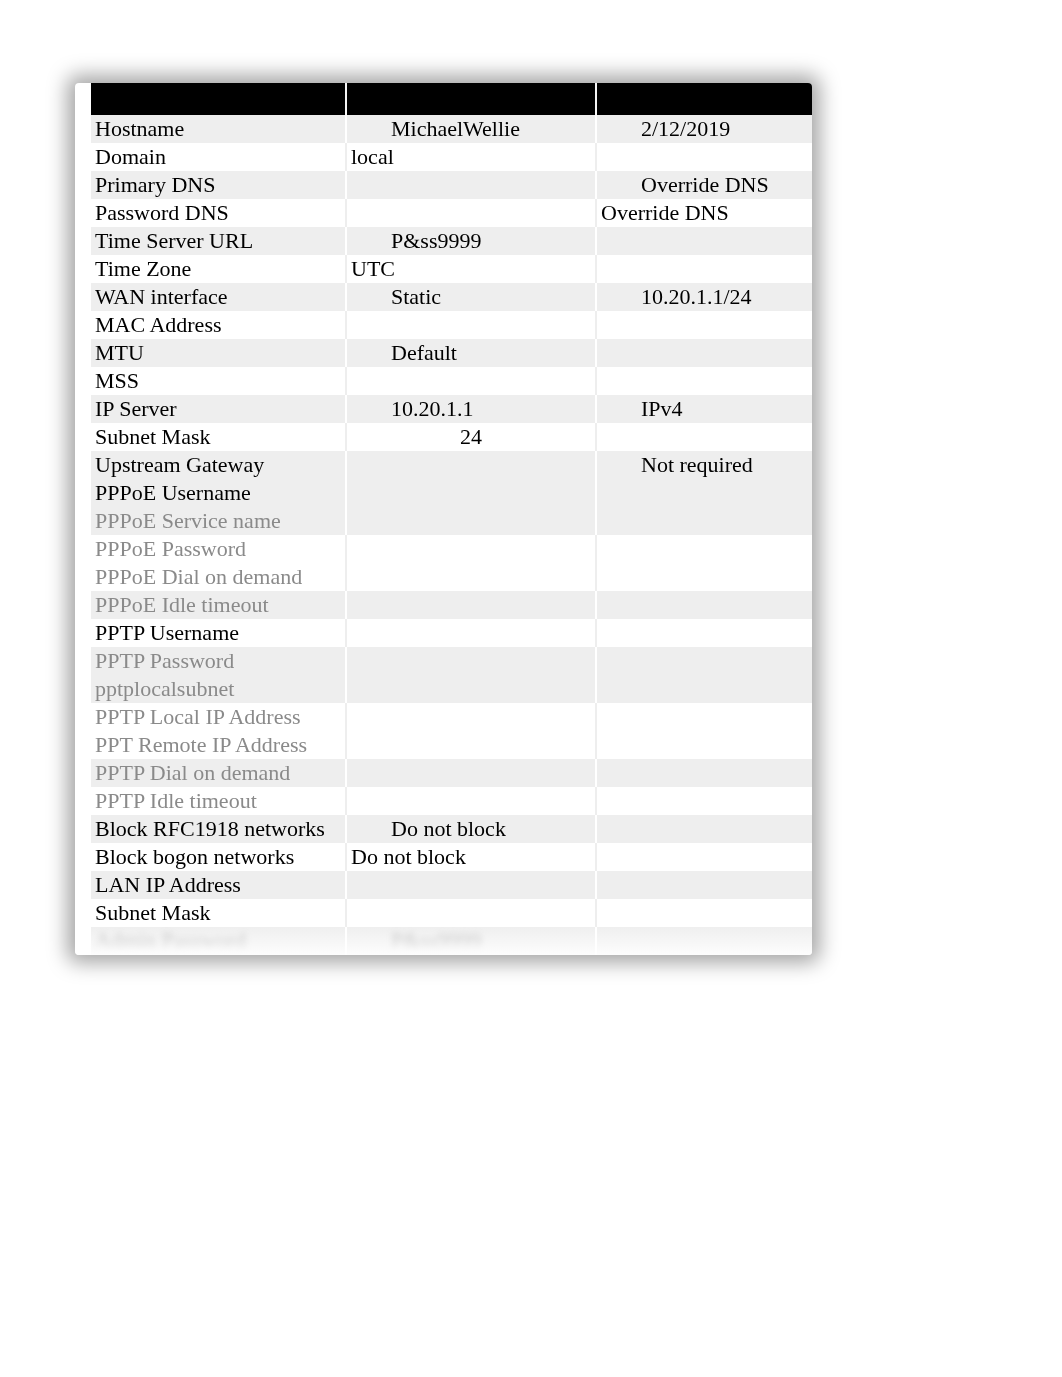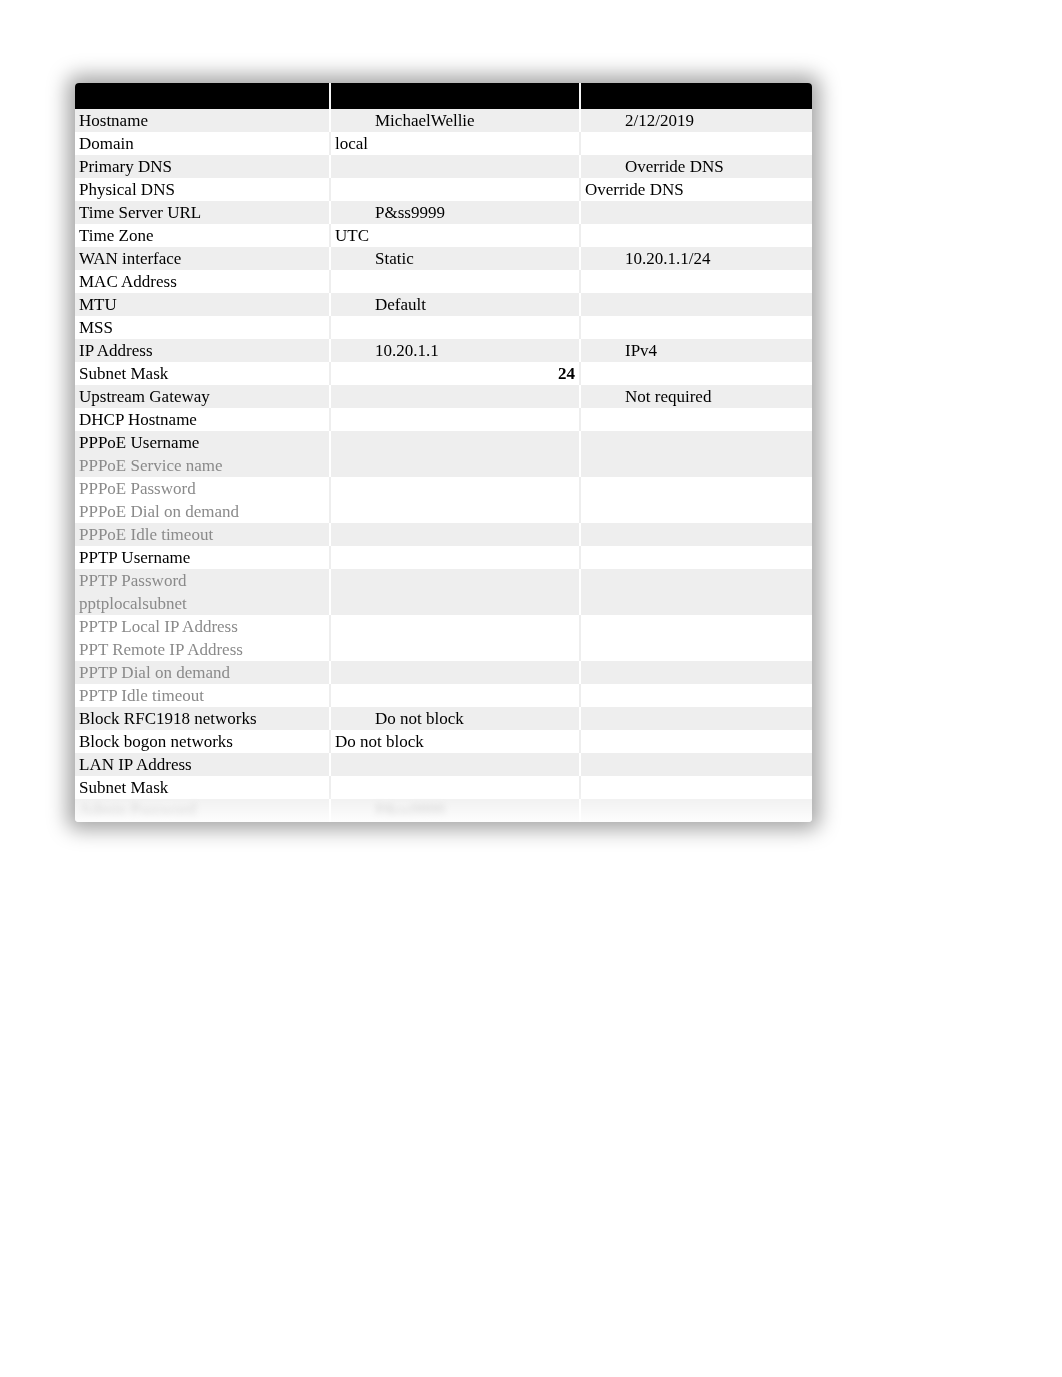--- a/index.html
+++ b/index.html
@@ -19,21 +19,22 @@
       top: 83px;
       left: 75px;
       width: 737px;
       box-shadow: 0 0 20px 8px rgba(0,0,0,0.35);
       border-radius: 4px;
       overflow: hidden;
     }
     .table {
       width: 100%;
       border-collapse: collapse;
-      font-size: 17px;
+      font-size: 22px;
+      margin-left: 16px;
     }
     .header-row {
       background: #000000;
       color: #ffffff;
     }
     .header-row td {
       padding: 3px 4px 3px 4px;
       font-weight: normal;
     }
     .data-row td {
@@ -66,22 +67,21 @@
       padding-left: 44px;
     }
     .data-row.odd .col-settings,
     .data-row.odd .col-comment {
       border-left: 2px solid #eeeeee;
     }
     .muted {
       color: #8a8a8a;
     }
     .right-align {
-      text-align: right;
-      font-weight: bold;
+      text-align: center;
     }
     .date-cell {
       text-align: left;
       padding-right: 18px !important;
     }
     .blur-row td {
       color: #8a8a8a;
       filter: blur(3px);
       opacity: 0.7;
     }
@@ -117,21 +117,21 @@
           <td class="col-label">Domain</td>
           <td class="col-settings">local</td>
           <td class="col-comment"></td>
         </tr>
         <tr class="data-row even">
           <td class="col-label">Primary DNS</td>
           <td class="col-settings"></td>
           <td class="col-comment">Override DNS</td>
         </tr>
         <tr class="data-row odd">
-          <td class="col-label">Physical DNS</td>
+          <td class="col-label">Password DNS</td>
           <td class="col-settings"></td>
           <td class="col-comment">Override DNS</td>
         </tr>
         <tr class="data-row even">
           <td class="col-label">Time Server URL</td>
           <td class="col-settings">P&amp;ss9999</td>
           <td class="col-comment"></td>
         </tr>
         <tr class="data-row odd">
           <td class="col-label">Time Zone</td>
@@ -152,38 +152,33 @@
           <td class="col-label">MTU</td>
           <td class="col-settings">Default</td>
           <td class="col-comment"></td>
         </tr>
         <tr class="data-row odd">
           <td class="col-label">MSS</td>
           <td class="col-settings"></td>
           <td class="col-comment"></td>
         </tr>
         <tr class="data-row even">
-          <td class="col-label">IP Address</td>
+          <td class="col-label">IP Server</td>
           <td class="col-settings">10.20.1.1</td>
           <td class="col-comment">IPv4</td>
         </tr>
         <tr class="data-row odd">
           <td class="col-label">Subnet Mask</td>
           <td class="col-settings right-align">24</td>
           <td class="col-comment"></td>
         </tr>
         <tr class="data-row even">
           <td class="col-label">Upstream Gateway</td>
           <td class="col-settings"></td>
           <td class="col-comment">Not required</td>
-        </tr>
-        <tr class="data-row odd">
-          <td class="col-label">DHCP Hostname</td>
-          <td class="col-settings"></td>
-          <td class="col-comment"></td>
         </tr>
         <tr class="data-row even">
           <td class="col-label">PPPoE Username</td>
           <td class="col-settings"></td>
           <td class="col-comment"></td>
         </tr>
         <tr class="data-row even">
           <td class="col-label muted">PPPoE Service name</td>
           <td class="col-settings muted"></td>
           <td class="col-comment muted"></td>

